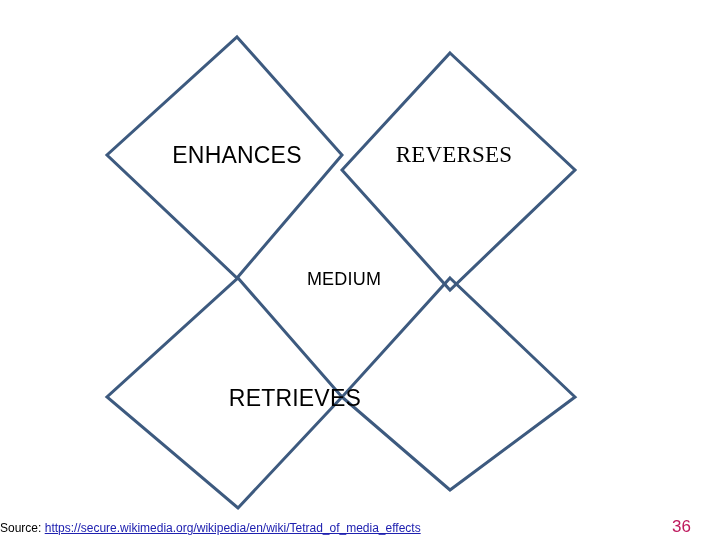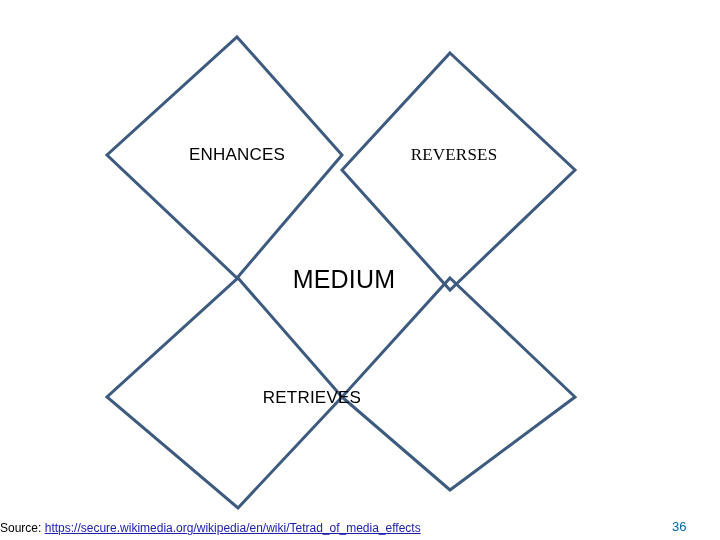--- a/index.html
+++ b/index.html
@@ -23,31 +23,31 @@
     position: absolute;
     left: 0;
     top: 0;
     width: 720px;
     height: 540px;
     display: block;
   }
   .quad-label {
     position: absolute;
     font-family: "Liberation Sans", sans-serif;
-    font-size: 17px;
+    font-size: 23px;
     line-height: 22px;
     color: #000000;
     white-space: nowrap;
     text-align: center;
     letter-spacing: 0.2px;
   }
   .center-label {
     position: absolute;
     font-family: "Liberation Sans", sans-serif;
-    font-size: 25px;
+    font-size: 18px;
     line-height: 28px;
     color: #000000;
     white-space: nowrap;
     text-align: center;
     letter-spacing: 0.2px;
   }
   #label-enhances   { left: 113px; top: 144px; width: 248px; }
   #label-reverses   { left: 330px; top: 144px; width: 248px; font-family: Liberation Serif, serif; }
   #label-retrieves  { left: 113px; top: 387px; width: 248px; text-align: right; }
   #label-obsolesces { left: 330px; top: 387px; width: 248px; }
@@ -73,23 +73,23 @@
     text-decoration: underline;
     cursor: pointer;
   }
   #page-number {
     position: absolute;
     left: 672px;
     top: 519px;
     width: 32px;
     text-align: left;
     font-family: "Liberation Sans", sans-serif;
-    font-size: 13px;
+    font-size: 17px;
     line-height: 16px;
-    color: #0369a1;
+    color: #be185d;
   }
 </style>
 </head>
 <body>
 
 <div id="slide">
 
   <svg id="tetrad-svg" viewBox="0 0 720 540" aria-hidden="true">
     <g fill="none" stroke="#3d5a7f" stroke-width="3" stroke-linejoin="miter" stroke-linecap="butt">
       <polygon points="237,37  342,155 237,278 107,155"></polygon>

